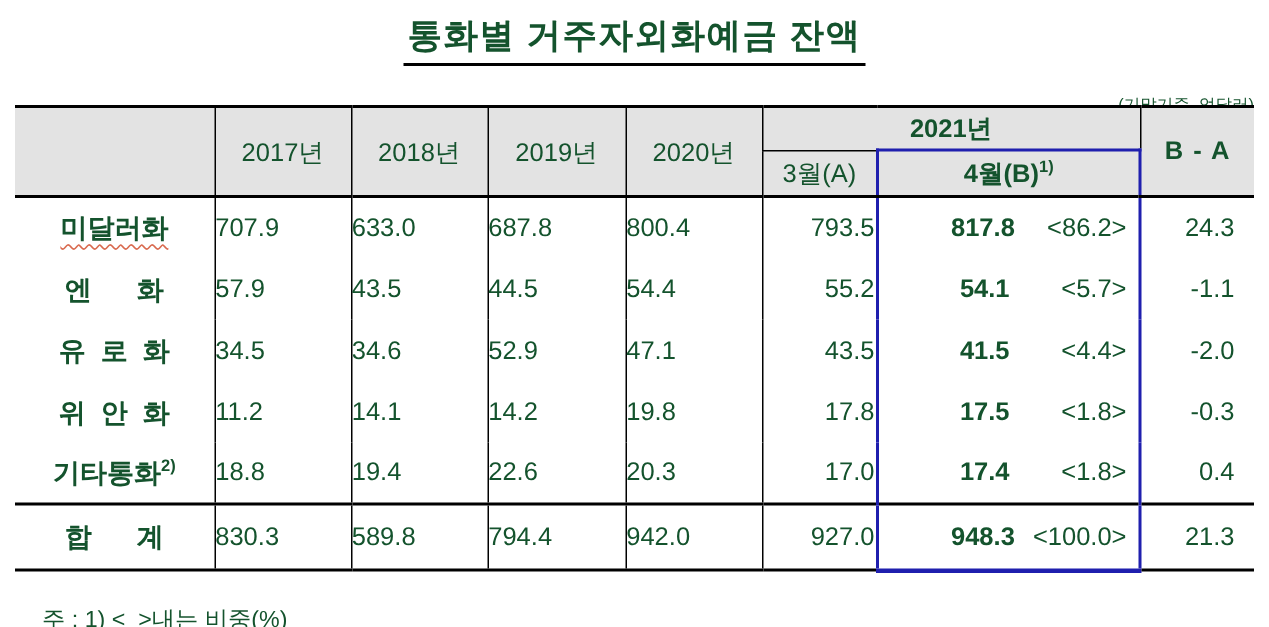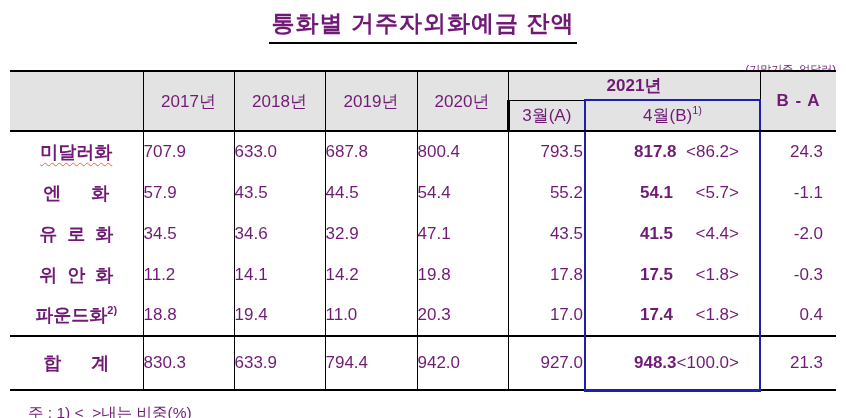--- a/index.html
+++ b/index.html
@@ -8,21 +8,21 @@
     --squiggle: #d96a4f;
   }
   * { box-sizing: border-box; }
   html, body { margin: 0; padding: 0; background: #fff; }
   .page {
     position: relative;
     width: 846px;
     height: 418px;
     background: #fff;
     font-family: "Liberation Sans", sans-serif;
-    color: #701a75;
+    color: #14532d;
     overflow: hidden;
   }
 
   
   .title-wrap {
     position: absolute;
     top: 8px; left: 0;
     width: 100%;
     text-align: center;
   }
@@ -65,52 +65,52 @@
     background: var(--header-bg);
     font-weight: normal;
     font-size: 17px;
   }
   thead tr.hr1 { height: 29px; }
   thead tr.hr2 { height: 31px; }
   thead tr.hr1 th { border-top: 2px solid #000; }
   thead th[rowspan] { border-bottom: 2px solid #000; }
   th.grp { border-bottom: 1px solid #000; font-weight: bold; }
   th.diffh { font-weight: bold; letter-spacing: 1px; margin-top: 39px; }
-  th.march-h { border-bottom: 2px solid #000; border-left: 3px solid #000000; }
-  th.april-h { border-bottom: 2px solid #000; font-weight: normal; }
+  th.march-h { border-bottom: 2px solid #000; border-left: 1px solid #000000; }
+  th.april-h { border-bottom: 2px solid #000; font-weight: bold; }
 
   
   tr > th + th, tr > td + td { border-left: 1px solid #000; }
 
   
   .april, .april-h {
     border-left: 2px solid var(--accent-blue) !important;
     border-right: 2px solid var(--accent-blue);
   }
   .april-h { border-top: 2px solid var(--accent-blue); }
   tr.total-row td.april { border-bottom: 3px solid var(--accent-blue); }
 
   tbody tr.data-row { height: 41px; }
-  tbody tr.total-row { height: 54px; }
+  tbody tr.total-row { height: 44px; }
   tbody td { font-size: 17px; }
   tr.total-row td { border-top: 2px solid #000; border-bottom: 2px solid #000; }
 
   td.label-cell {
     text-align: center;
     font-weight: bold;
     font-size: 18px;
     white-space: pre;
   }
   td.num { text-align: left; padding-right: 16px; }
   td.march-cell { text-align: right; padding-right: 1px; }
   td.diff { text-align: right; padding-right: 13px; }
 
   td.april .ac { display: flex; align-items: center; width: 100%; }
   td.april .av { flex: 1; text-align: right; font-weight: bold; padding-left: 48px; }
-  td.april .as { width: 86px; text-align: right; padding-right: 20px; }
+  td.april .as { width: 86px; text-align: right; padding-right: 8px; }
 
   sup { font-size: 11px; vertical-align: super; line-height: 0; }
 
   
   .footnotes {
     position: absolute;
     left: 28px; top: 383px;
     font-size: 15.5px;
     display: flex;
     white-space: pre;
@@ -183,21 +183,21 @@
               <span class="av">54.1</span>
               <span class="as">&lt;5.7&gt;</span>
             </div>
           </td>
         <td class="diff">-1.1</td>
       </tr>
       <tr class="data-row">
         <td class="label-cell"><span>유  로  화</span></td>
         <td class="num">34.5</td>
         <td class="num">34.6</td>
-        <td class="num">32.9</td>
+        <td class="num">52.9</td>
         <td class="num">47.1</td>
         <td class="march-cell">43.5</td>
         <td class="april">
             <div class="ac">
               <span class="av">41.5</span>
               <span class="as">&lt;4.4&gt;</span>
             </div>
           </td>
         <td class="diff">-2.0</td>
       </tr>
@@ -210,38 +210,38 @@
         <td class="march-cell">17.8</td>
         <td class="april">
             <div class="ac">
               <span class="av">17.5</span>
               <span class="as">&lt;1.8&gt;</span>
             </div>
           </td>
         <td class="diff">-0.3</td>
       </tr>
       <tr class="data-row">
-        <td class="label-cell"><span>파운드화</span><sup>2)</sup></td>
+        <td class="label-cell"><span>기타통화</span><sup>2)</sup></td>
         <td class="num">18.8</td>
         <td class="num">19.4</td>
-        <td class="num">11.0</td>
+        <td class="num">22.6</td>
         <td class="num">20.3</td>
         <td class="march-cell">17.0</td>
         <td class="april">
             <div class="ac">
               <span class="av">17.4</span>
               <span class="as">&lt;1.8&gt;</span>
             </div>
           </td>
         <td class="diff">0.4</td>
       </tr>
       <tr class="total-row">
         <td class="label-cell"><span>합      계</span></td>
         <td class="num">830.3</td>
-        <td class="num">633.9</td>
+        <td class="num">589.8</td>
         <td class="num">794.4</td>
         <td class="num">942.0</td>
         <td class="march-cell">927.0</td>
         <td class="april">
             <div class="ac">
               <span class="av">948.3</span>
               <span class="as">&lt;100.0&gt;</span>
             </div>
           </td>
         <td class="diff">21.3</td>

